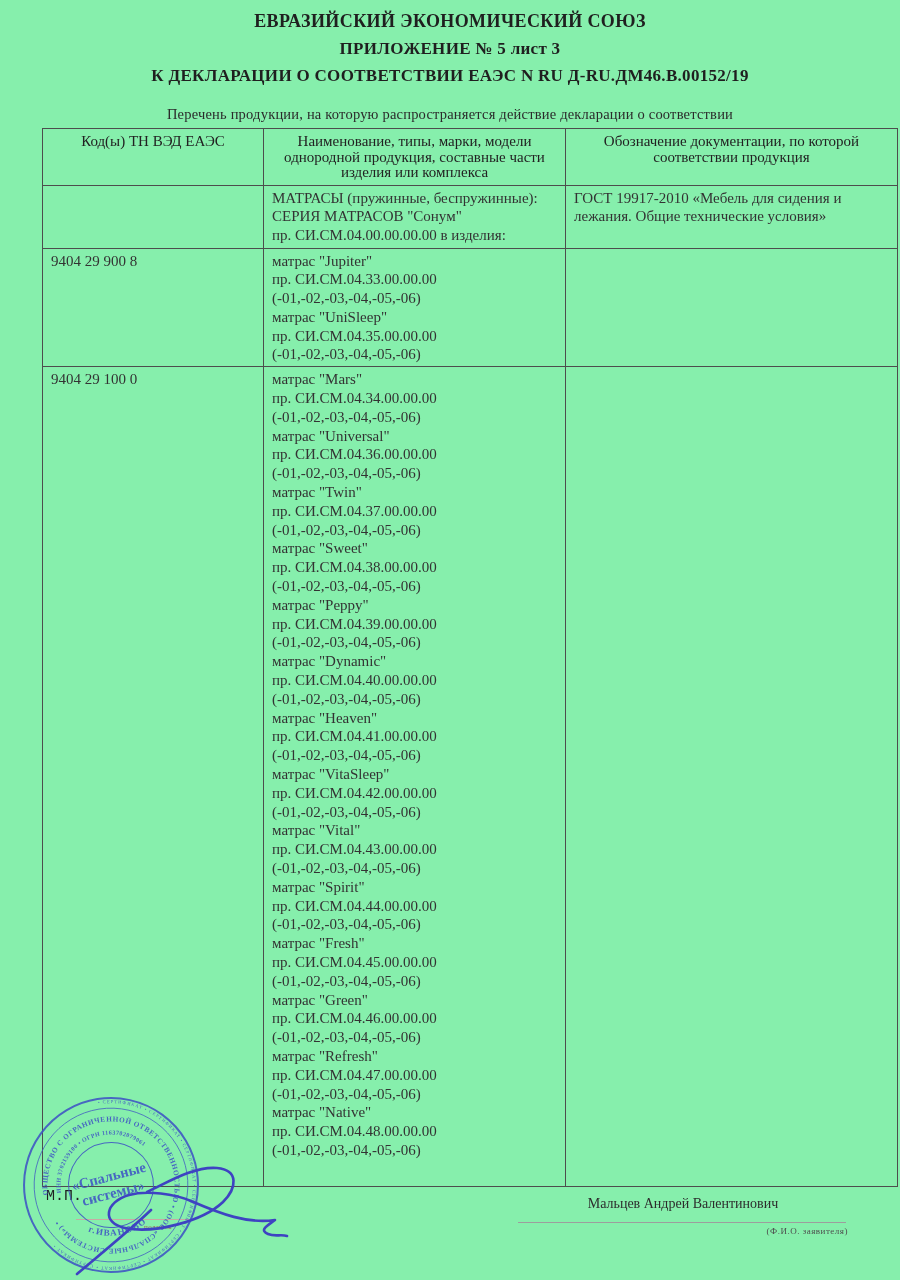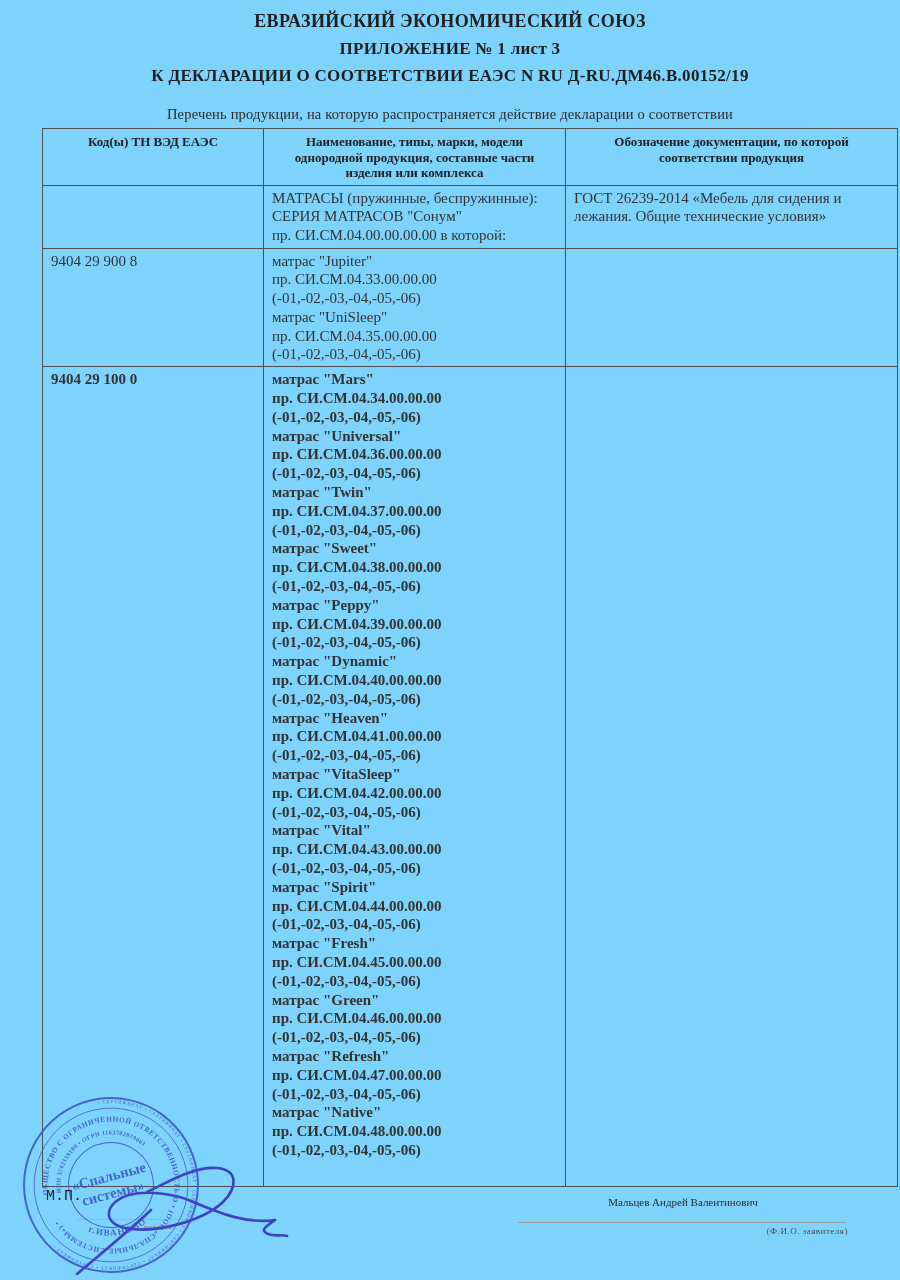--- a/index.html
+++ b/index.html
@@ -1,18 +1,18 @@
 <!DOCTYPE html>
 <html><head>
 <meta charset="utf-8">
 <style>
   html,body{margin:0;padding:0;background:#e8e8e8;}
   .page{
     position:relative;width:900px;height:1280px;margin:0 auto;
-    background:#7dd3fc;overflow:hidden;
+    background:#86efac;overflow:hidden;
     font-family:"Liberation Serif","DejaVu Serif",serif;
     color:#2e2e2e;
   }
   
   .doc-header{position:absolute;top:8px;left:0;width:100%;text-align:center;}
   .title-1{font-size:18px;font-weight:700;letter-spacing:.4px;color:#1f1f1f;line-height:26px;}
   .title-2{font-size:17px;font-weight:700;letter-spacing:.3px;color:#1f1f1f;line-height:26px;margin-top:2px;}
   .title-3{font-size:17px;font-weight:700;letter-spacing:.3px;color:#1f1f1f;line-height:26px;margin-top:1px;}
   .subtitle{position:absolute;top:106px;left:0;width:100%;text-align:center;
     font-size:14.5px;color:#2b2b2b;letter-spacing:.2px;}
@@ -21,58 +21,58 @@
     position:absolute;left:42px;top:128px;width:855px;
     border-collapse:collapse;table-layout:fixed;
   }
   table.products col.c0{width:221px;}
   table.products col.c1{width:302px;}
   table.products col.c2{width:332px;}
   table.products th,table.products td{
     border:1px solid #4d4d4d;vertical-align:top;box-sizing:border-box;
   }
   table.products th{
-    font-size:13px;font-weight:700;line-height:15.5px;color:#222;
+    font-size:15px;font-weight:400;line-height:15.5px;color:#222;
     text-align:center;padding:5px 8px 4px;height:49px;
   }
   table.products td{
     font-size:15px;line-height:18.8px;color:#333;
     padding:3px 16px 2px 8px;text-align:left;
   }
   td.code-cell{padding-left:5px;font-size:15px;color:#333;}
   .row-0 td{height:63px;}
   .row-1 td{height:113px;}
-  .row-2 td{height:820px;font-weight:bold;}
+  .row-2 td{height:820px;}
   .line{white-space:nowrap;}
   
   .mp-mark{position:absolute;left:46px;top:1188px;font-size:15px;color:#1f1f1f;z-index:1;font-family:Liberation Mono, monospace;}
   .sig-line{position:absolute;left:76px;top:1219px;width:114px;height:1px;
     background:#c9a9a4;z-index:1;}
   .sig-caption{position:absolute;left:118px;top:1223px;width:80px;text-align:center;
     font-size:7px;color:#a05a50;letter-spacing:.5px;z-index:1;}
   .applicant-name{position:absolute;left:518px;top:1196px;width:330px;text-align:center;
-    font-size:11px;color:#2d2d2d;}
+    font-size:14px;color:#2d2d2d;}
   .applicant-line{position:absolute;left:518px;top:1222px;width:328px;height:1px;background:#9d9d9d;}
   .applicant-caption{position:absolute;left:518px;top:1226px;width:330px;text-align:right;
     font-size:9px;color:#4e4e4e;letter-spacing:.5px;}
   
   .stamp{position:absolute;left:20px;top:1094px;width:182px;height:182px;
     color:#3f55c4;opacity:.88;z-index:2;transform:rotate(-9deg);}
   .stamp svg{width:100%;height:100%;}
   .stamp text{fill:currentColor;}
   .signature{position:absolute;left:25px;top:1150px;width:280px;height:130px;z-index:3;}
 </style>
 </head>
 <body>
 
 <div class="page">
 
   <div class="doc-header">
     <div class="title-1">ЕВРАЗИЙСКИЙ ЭКОНОМИЧЕСКИЙ СОЮЗ</div>
-    <div class="title-2">ПРИЛОЖЕНИЕ № 1 лист 3</div>
+    <div class="title-2">ПРИЛОЖЕНИЕ № 5 лист 3</div>
     <div class="title-3">К ДЕКЛАРАЦИИ О СООТВЕТСТВИИ ЕАЭС N RU Д-RU.ДМ46.В.00152/19</div>
   </div>
   <div class="subtitle">Перечень продукции, на которую распространяется действие декларации о соответствии</div>
 
   <table class="products">
     <colgroup>
         <col class="c0">
         <col class="c1">
         <col class="c2">
       </colgroup>
@@ -82,24 +82,24 @@
           <th>Наименование, типы, марки, модели однородной продукция, составные части изделия или комплекса</th>
           <th>Обозначение документации, по которой соответствии продукция</th>
         </tr>
       </thead>
     <tbody>
         <tr class="row-0">
           <td class="code-cell"></td>
           <td>
             <div class="line">МАТРАСЫ (пружинные, беспружинные):</div>
             <div class="line">СЕРИЯ МАТРАСОВ "Сонум"</div>
-            <div class="line">пр. СИ.СМ.04.00.00.00.00 в которой:</div>
-          </td>
-          <td>
-            <div class="line">ГОСТ 26239-2014 «Мебель для сидения и</div>
+            <div class="line">пр. СИ.СМ.04.00.00.00.00 в изделия:</div>
+          </td>
+          <td>
+            <div class="line">ГОСТ 19917-2010 «Мебель для сидения и</div>
             <div class="line">лежания. Общие технические условия»</div>
           </td>
         </tr>
         <tr class="row-1">
           <td class="code-cell">9404 29 900 8</td>
           <td>
             <div class="line">матрас "Jupiter"</div>
             <div class="line">пр. СИ.СМ.04.33.00.00.00</div>
             <div class="line">(-01,-02,-03,-04,-05,-06)</div>
             <div class="line">матрас "UniSleep"</div>

